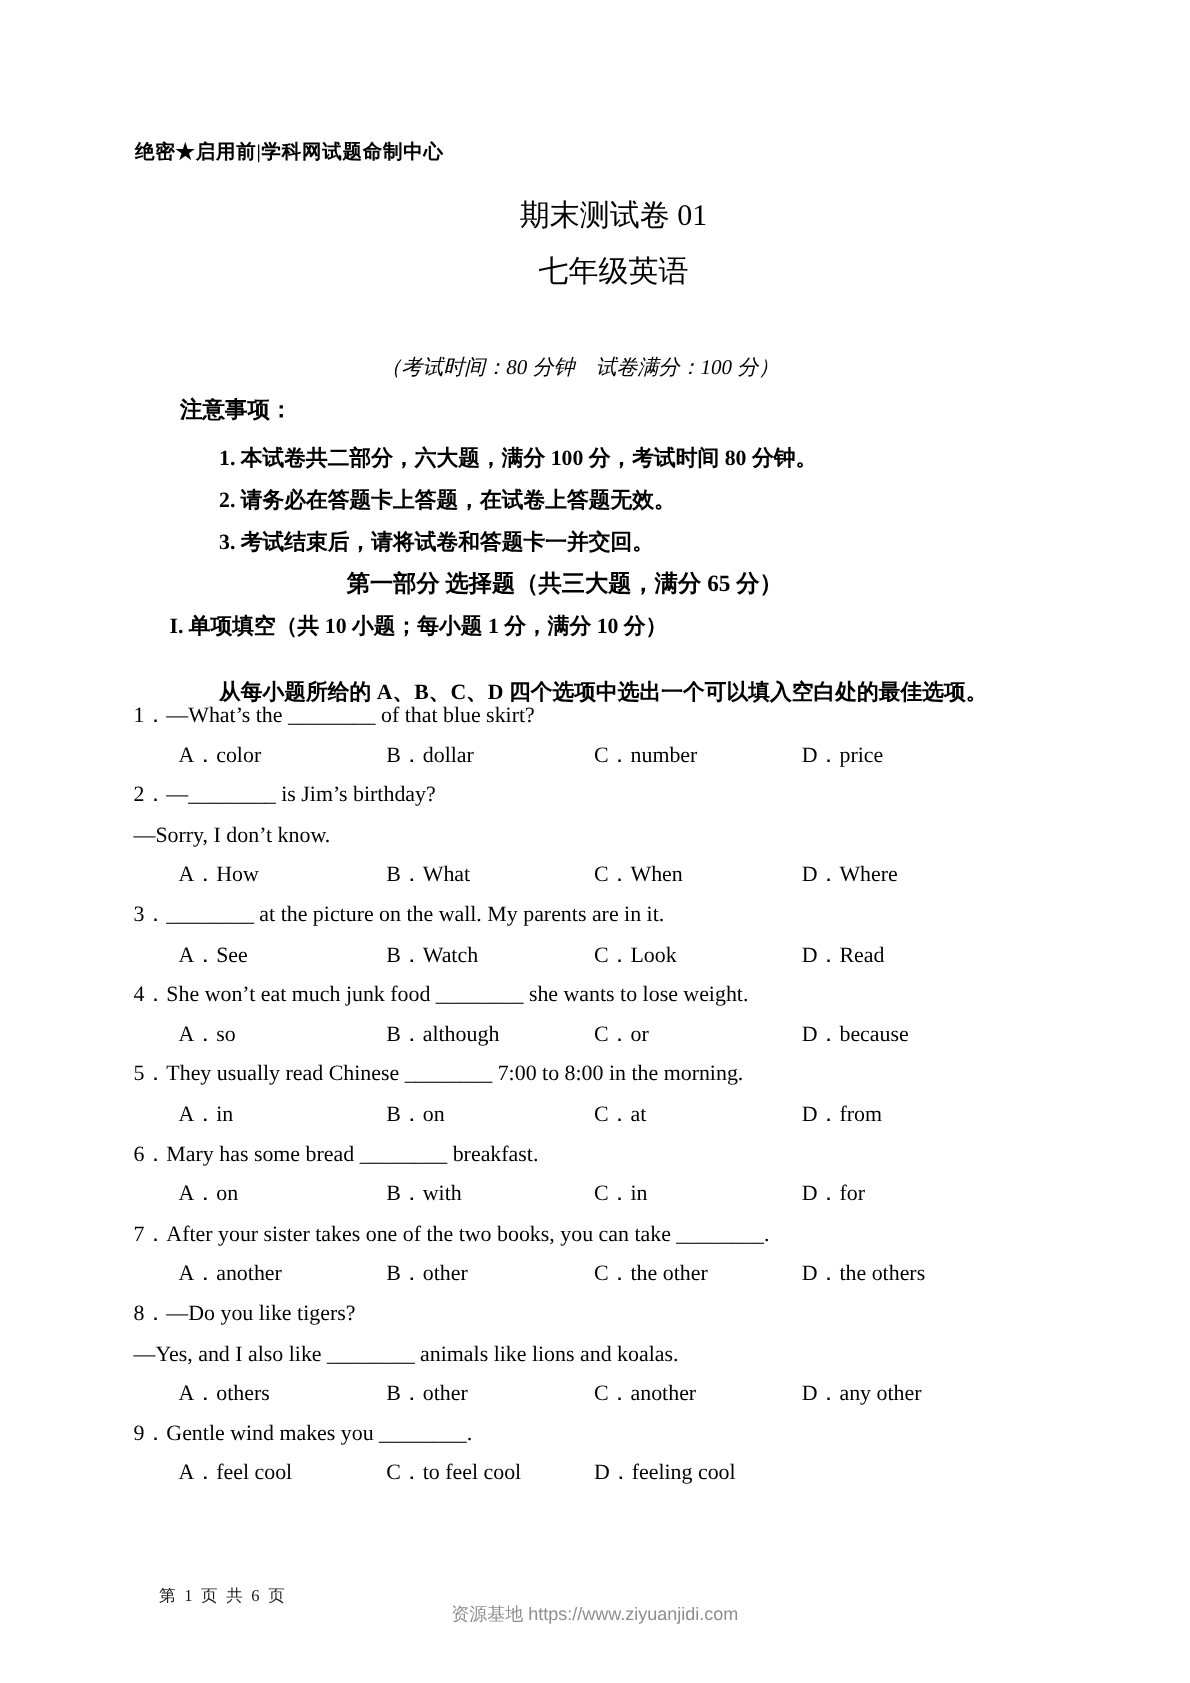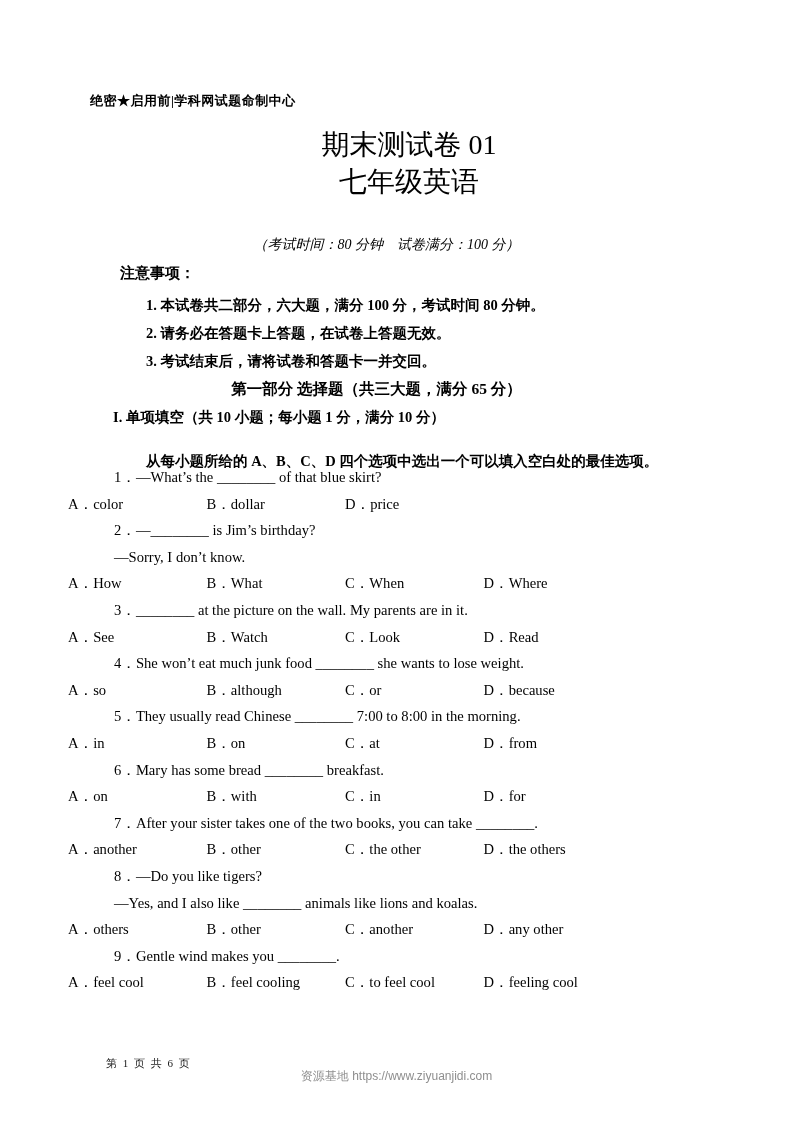--- a/index.html
+++ b/index.html
@@ -23,21 +23,21 @@
     font-size: 13px;
     font-weight: bold;
     letter-spacing: 0.5px;
   }
   .doc-title {
     position: absolute;
     left: 0;
     right: 0;
     top: 126px;
     text-align: center;
-    font-size: 28px;
+    font-size: 20px;
     line-height: 37px;
     font-weight: 500;
     padding-left: 25px;
   }
   .exam-info {
     position: absolute;
     left: 0;
     right: 20px;
     top: 236px;
     text-align: center;
@@ -87,28 +87,28 @@
   }
   .qarea {
     position: absolute;
     left: 0;
     top: 464px;
     width: 100%;
   }
   .qline {
     height: 26.6px;
     line-height: 26.6px;
-    padding-left: 114px;
+    padding-left: 89px;
     font-size: 14.6px;
     white-space: nowrap;
   }
   .qline i { font-style: italic; }
   .optrow {
     display: flex;
-    padding-left: 68px;
+    padding-left: 119px;
     align-items: flex-end;
   }
   .opt {
     flex: 0 0 auto;
     width: 138.5px;
   }
   .opt:last-child { width: auto; }
   .footer-pageinfo {
     position: absolute;
     left: 106px;
@@ -153,20 +153,21 @@
   <div class="sec-instruction">从每小题所给的 A、B、C、D 四个选项中选出一个可以填入空白处的最佳选项。</div>
 
   <div class="qarea">
 
     <div class="qline">1．—What’s the ________ of that blue skirt?</div>
 
 
     <div class="qline optrow">
       <span class="opt">A．color</span>
       <span class="opt">B．dollar</span>
+      <span class="opt">C．number</span>
       <span class="opt">D．price</span>
     </div>
 
     <div class="qline">2．—________ is Jim’s birthday?</div>
     <div class="qline">—Sorry, I don’t know.</div>
 
     <div class="qline optrow">
       <span class="opt">A．How</span>
       <span class="opt">B．What</span>
       <span class="opt">C．When</span>
@@ -225,21 +226,20 @@
       <span class="opt">A．others</span>
       <span class="opt">B．other</span>
       <span class="opt">C．another</span>
       <span class="opt">D．any other</span>
     </div>
 
     <div class="qline">9．Gentle wind makes you ________.</div>
 
     <div class="qline optrow">
       <span class="opt">A．feel cool</span>
-      <span class="opt">B．feel cooling</span>
       <span class="opt">C．to feel cool</span>
       <span class="opt">D．feeling cool</span>
     </div>
 
   </div>
 
   <div class="footer-pageinfo">第 1 页 共 6 页</div>
   <div class="watermark">资源基地 https://www.ziyuanjidi.com</div>
 
 </div>

